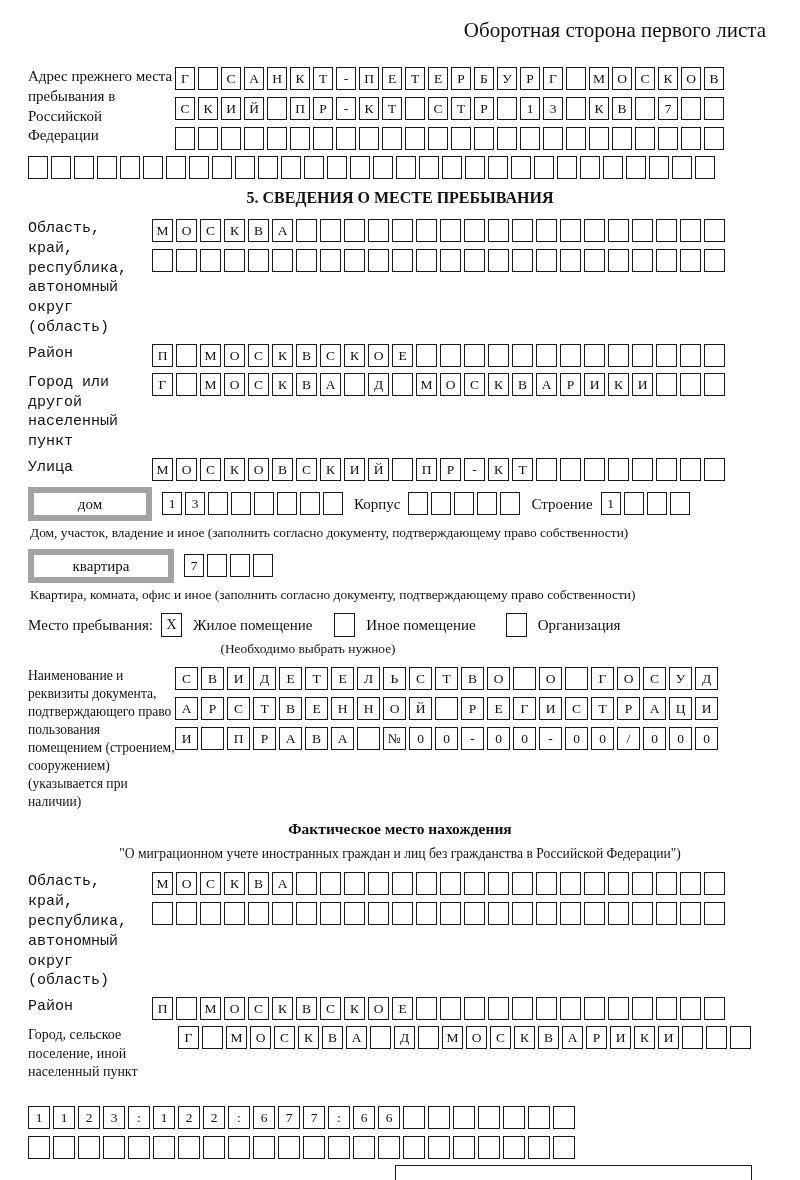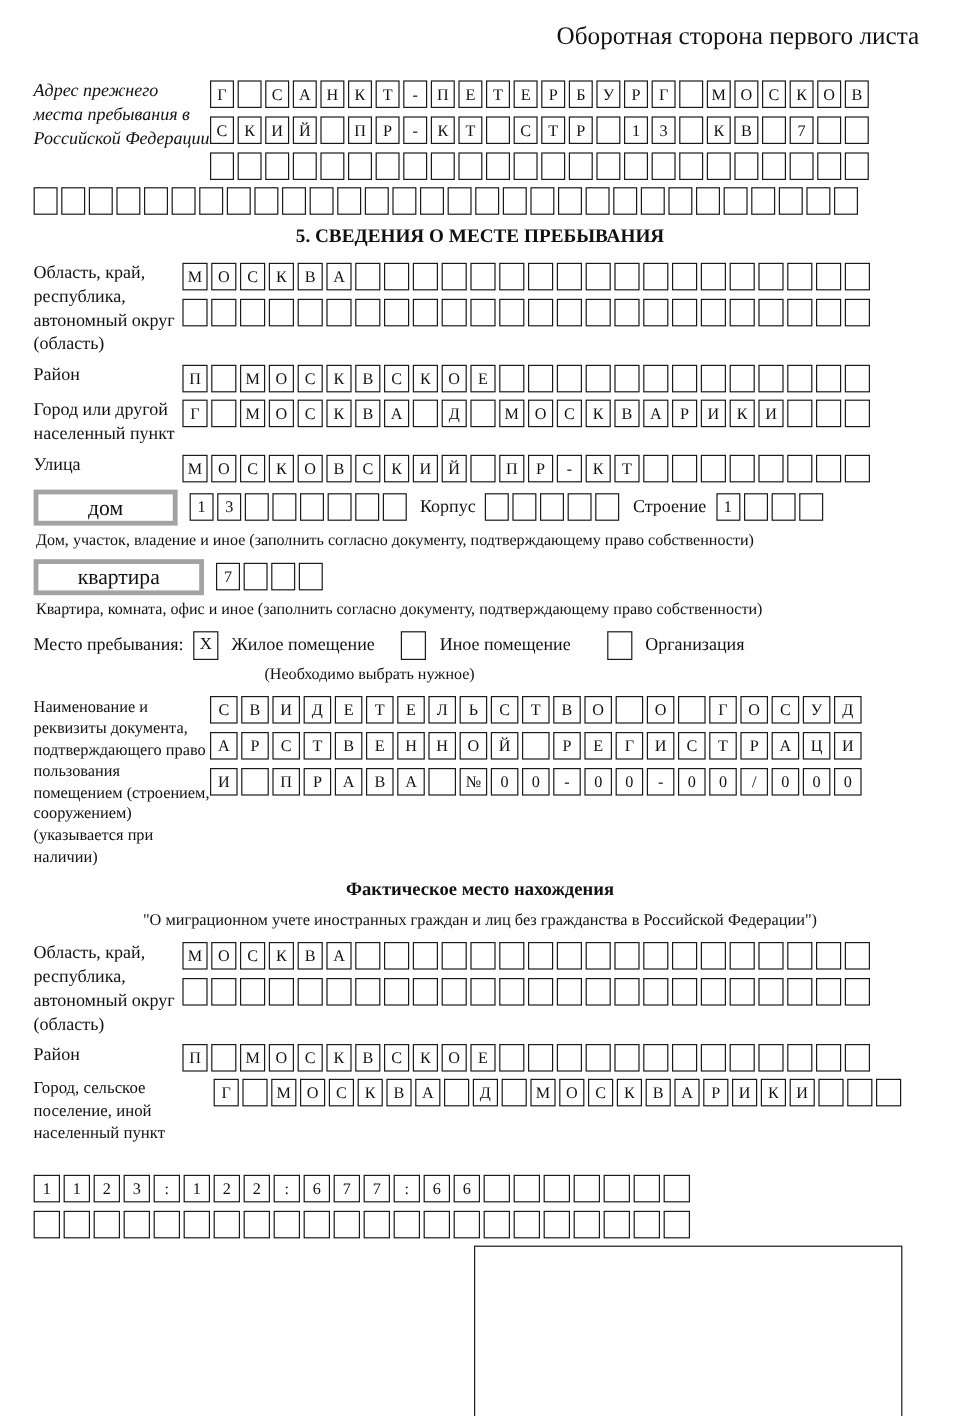--- a/index.html
+++ b/index.html
@@ -1,33 +1,33 @@
 <!DOCTYPE html>
 <html><head>
 <meta charset="utf-8">
 <style>
   html,body{margin:0;padding:0;background:#fff;color:#111;}
   body{width:800px;min-height:1180px;font-family:"Liberation Serif",serif;}
   .page{padding:10px 28px 20px 28px;box-sizing:border-box;width:800px;}
   .hdr{ text-align:right;font-size:21px;margin:8px 6px 24px 0;}
   .frow{display:flex;align-items:flex-start;margin-bottom:6px;}
   .lab{font-size:15px;line-height:1.32;}
-  .lab.w147{flex:0 0 147px;font-style:italic;}
-  .lab.w124{flex:0 0 124px;}
+  .lab.w147{flex:0 0 147px;}
+  .lab.w124{flex:0 0 124px;font-family:Liberation Mono, monospace;}
   .lab.w150{flex:0 0 150px;font-size:14px;}
   .lab.w145sm{flex:0 0 147px;font-size:13.6px;}
   .gridcol{display:flex;flex-direction:column;gap:7px;}
   .cells{display:flex;}
   .cells span{display:block;width:var(--w,18px);height:21px;border:1.5px solid #1a1a1a;
     margin-right:3px;font-size:13.5px;line-height:21px;text-align:center;background:#fff;}
   .g24{--w:18px;} .g25{--w:19px;} .g26{--w:20px;} .g27{--w:21px;}
   .caption{font-size:13.4px;text-align:center;margin:2px 0 8px 0;}
   .caption.left{text-align:left;margin-left:2px;}
   .sect-title{font-size:16px;font-weight:bold;text-align:center;margin:10px 0 12px 0;}
-  .widebox{border:4px solid #a3a3a3;height:22px;line-height:22px;text-align:center;font-size:18px;}
+  .widebox{border:6px solid #a3a3a3;height:22px;line-height:22px;text-align:center;font-size:15px;}
   .inline-lab{font-size:15px;line-height:24px;margin:0 8px;}
   .stay-row{display:flex;align-items:center;margin:10px 0 2px 0;}
   .stay-row .cells span{height:22px;line-height:22px;font-size:14px;}
   .opt{display:flex;align-items:center;}
   .note-center{font-size:13.4px;text-align:center;margin:4px 0 10px 0;}
   .fact-note{font-size:13.6px;text-align:center;margin:0 0 3px 0;}
   .stamp-box{border:1.6px solid #1a1a1a;width:355px;height:175px;margin:6px 0 6px 367px;}
   .mt4{margin-top:4px;} .mb10{margin-bottom:10px;}
   .house-row{display:flex;align-items:center;margin:2px 0 4px 0;}
 </style>

